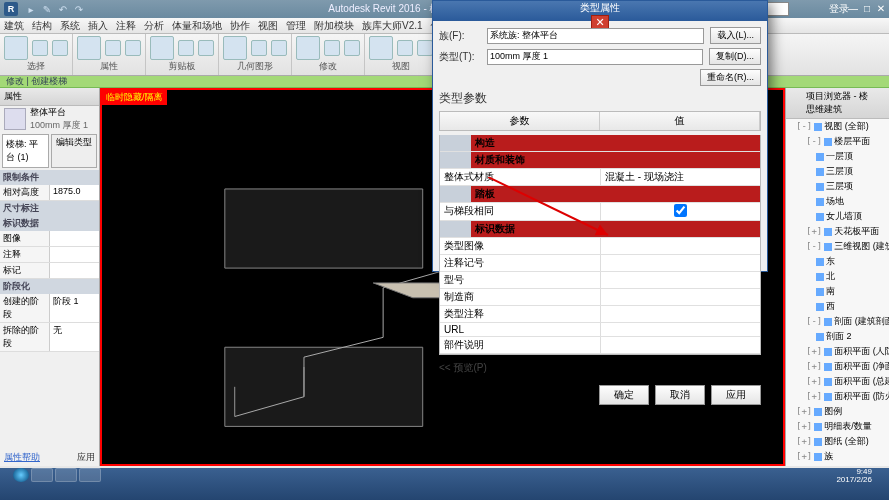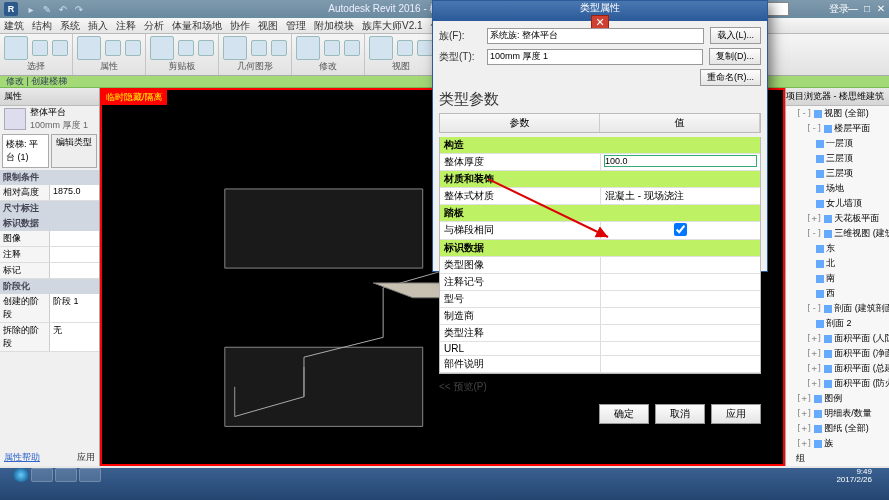--- a/index.html
+++ b/index.html
@@ -39,21 +39,21 @@
 .prop-panel .btnrow .sel { flex: 1; border: 1px solid #aaa; background: #fff; font-size: 9px; padding: 3px; }
 .prop-panel .btnrow .b { border: 1px solid #aaa; background: #eee; padding: 1px 4px; font-size: 9px; }
 .prop-panel .section-h { background: #d0d7e0; padding: 1px 3px; font-weight: bold; color: #445; }
 .prop-panel .footer { margin-top: auto; padding: 2px 4px; color: #36c; text-decoration: underline; }
 
 .viewport { flex: 1; background: #000; position: relative; border: 2px solid #f00; }
 .viewport .caption { position: absolute; top: 0; left: 0; background: #f00; color: #ff0; padding: 1px 4px; font-size: 9px; }
 .viewport svg { width: 100%; height: 100%; }
 
 .browser { width: 104px; background: #f7f7f7; border-left: 1px solid #aaa; font-size: 9px; overflow: hidden; }
-.browser .hdr { background: linear-gradient(#e9e9e9,#d5d5d5); padding: 2px 0; border-bottom: 1px solid #bbb; }
+.browser .hdr { background: linear-gradient(#e9e9e9,#d5d5d5); padding: 2px 20px; border-bottom: 1px solid #bbb; }
 .browser ul { list-style: none; padding-left: 10px; }
 .browser li { padding: 1px 0; white-space: nowrap; }
 .browser .exp { color: #888; margin-right: 2px; font-family: monospace; }
 .browser .ic { display: inline-block; width: 8px; height: 8px; background: #6af; margin-right: 2px; vertical-align: middle; }
 
 .dialog { position: absolute; left: 432px; top: 0; width: 336px; height: 272px; background: #f0f0f0; border: 1px solid #2a5a9a; box-shadow: 4px 4px 12px rgba(0,0,0,0.5); display: flex; flex-direction: column; }
 .dialog .dtitle { background: linear-gradient(#4a77b0,#2a5a9a); color: #fff; height: 20px; display: flex; align-items: center; padding: 0 6px; justify-content: space-between; flex-direction: column; }
 .dialog .dtitle .x { width: 18px; height: 15px; background: #d04030; color: #fff; text-align: center; border: 1px solid #a02010; line-height: 13px; font-size: 11px; }
 .dialog .dbody { padding: 6px; flex: 1; display: flex; flex-direction: column; gap: 4px; }
 .dialog .frow { display: flex; align-items: center; gap: 6px; }
@@ -61,21 +61,21 @@
 .dialog .frow select, .dialog .frow .combo { flex: 1; border: 1px solid #999; background: #fff; height: 16px; font-size: 9px; padding: 0 2px; }
 .dialog .frow .sbtn { border: 1px solid #999; background: linear-gradient(#fdfdfd,#e5e5e5); padding: 1px 6px; font-size: 9px; }
 .dialog .grid-hdr { display: flex; background: linear-gradient(#f8f8f8,#e8e8e8); border: 1px solid #bbb; }
 .dialog .grid-hdr div { flex: 1; text-align: center; padding: 2px; border-right: 1px solid #ccc; }
 .dialog .gridwrap { flex: 1; border: 1px solid #bbb; border-top: none; background: #fff; overflow-y: auto; position: relative; }
 .dialog .grow { display: flex; border-bottom: 1px solid #e0e0e0; }
 .dialog .grow .gk { width: 50%; padding: 1px 4px; background: #fff; }
 .dialog .grow .gv { width: 50%; padding: 1px 4px; border-left: 1px solid #ddd; }
 .dialog .grow .gv input { width: 100%; border: none; font-size: 9px; }
 .dialog .grow.cat { background: #c8d0da; font-weight: bold; }
-.dialog .grow.cat .gk { background: #bef264; width: 100%; }
+.dialog .grow.cat .gk { background: #b91c1c; width: 100%; margin-left: 31px; }
 .dialog .preview-row { display: flex; align-items: center; gap: 4px; padding: 2px 0; color: #444; }
 .dialog .dbtns { display: flex; justify-content: flex-end; gap: 6px; padding: 4px 0; }
 .dialog .dbtns button { border: 1px solid #999; background: linear-gradient(#fdfdfd,#e5e5e5); padding: 2px 14px; font-size: 10px; }
 .dialog .arrow { position: absolute; left: 48px; top: 42px; pointer-events: none; }
 
 .statusbar { position: absolute; bottom: 16px; left: 0; right: 0; height: 14px; background: #e8e8e8; border-top: 1px solid #bbb; display: flex; align-items: center; padding: 0 6px; font-size: 9px; color: #555; gap: 8px; }
 .statusbar .sep { flex: 1; }
 
 .taskbar { position: absolute; bottom: 0; left: 0; right: 0; height: 32px; background: linear-gradient(#3a6090,#244570); display: flex; align-items: flex-start; padding: 0 13px; gap: 2px; }
 .taskbar .start { width: 16px; height: 14px; background: radial-gradient(circle,#6cf,#047); border-radius: 50%; }
@@ -308,41 +308,37 @@
       <div class="sbtn">载入(L)...</div>
     </div>
     <div class="frow">
       <label>类型(T):</label>
       <div class="combo">100mm 厚度 1</div>
       <div class="sbtn">复制(D)...</div>
     </div>
     <div class="frow" style="justify-content:flex-end">
       <div class="sbtn">重命名(R)...</div>
     </div>
-    <div style="font-size:15px;color:#333">类型参数</div>
+    <div style="font-size:12px;color:#333">类型参数</div>
     <div class="grid-hdr">
       <div>参数</div>
       <div>值</div>
     </div>
     <div class="gridwrap" id="gridwrap">
       <svg class="arrow" width="160" height="70">
         <defs>
             <marker id="ah" markerWidth="8" markerHeight="8" refX="6" refY="3" orient="auto">
               <path d="M0,0 L6,3 L0,6 Z" fill="#d00"></path>
             </marker>
           </defs>
         <line x1="0" y1="0" x2="120" y2="58" stroke="#d00" stroke-width="2" marker-end="url(#ah)"></line>
       </svg>
     <div class="grow cat">
           <div class="gk">构造</div>
         </div>
-        <div class="grow">
-          <div class="gk">整体厚度</div>
-          <div class="gv"><input value="100.0" style="outline: rgb(51, 170, 119) solid 1px;"></div>
-        </div>
         <div class="grow cat">
           <div class="gk">材质和装饰</div>
         </div>
         <div class="grow">
           <div class="gk">整体式材质</div>
           <div class="gv"><span>混凝土 - 现场浇注</span></div>
         </div>
         <div class="grow cat">
           <div class="gk">踏板</div>
         </div>

